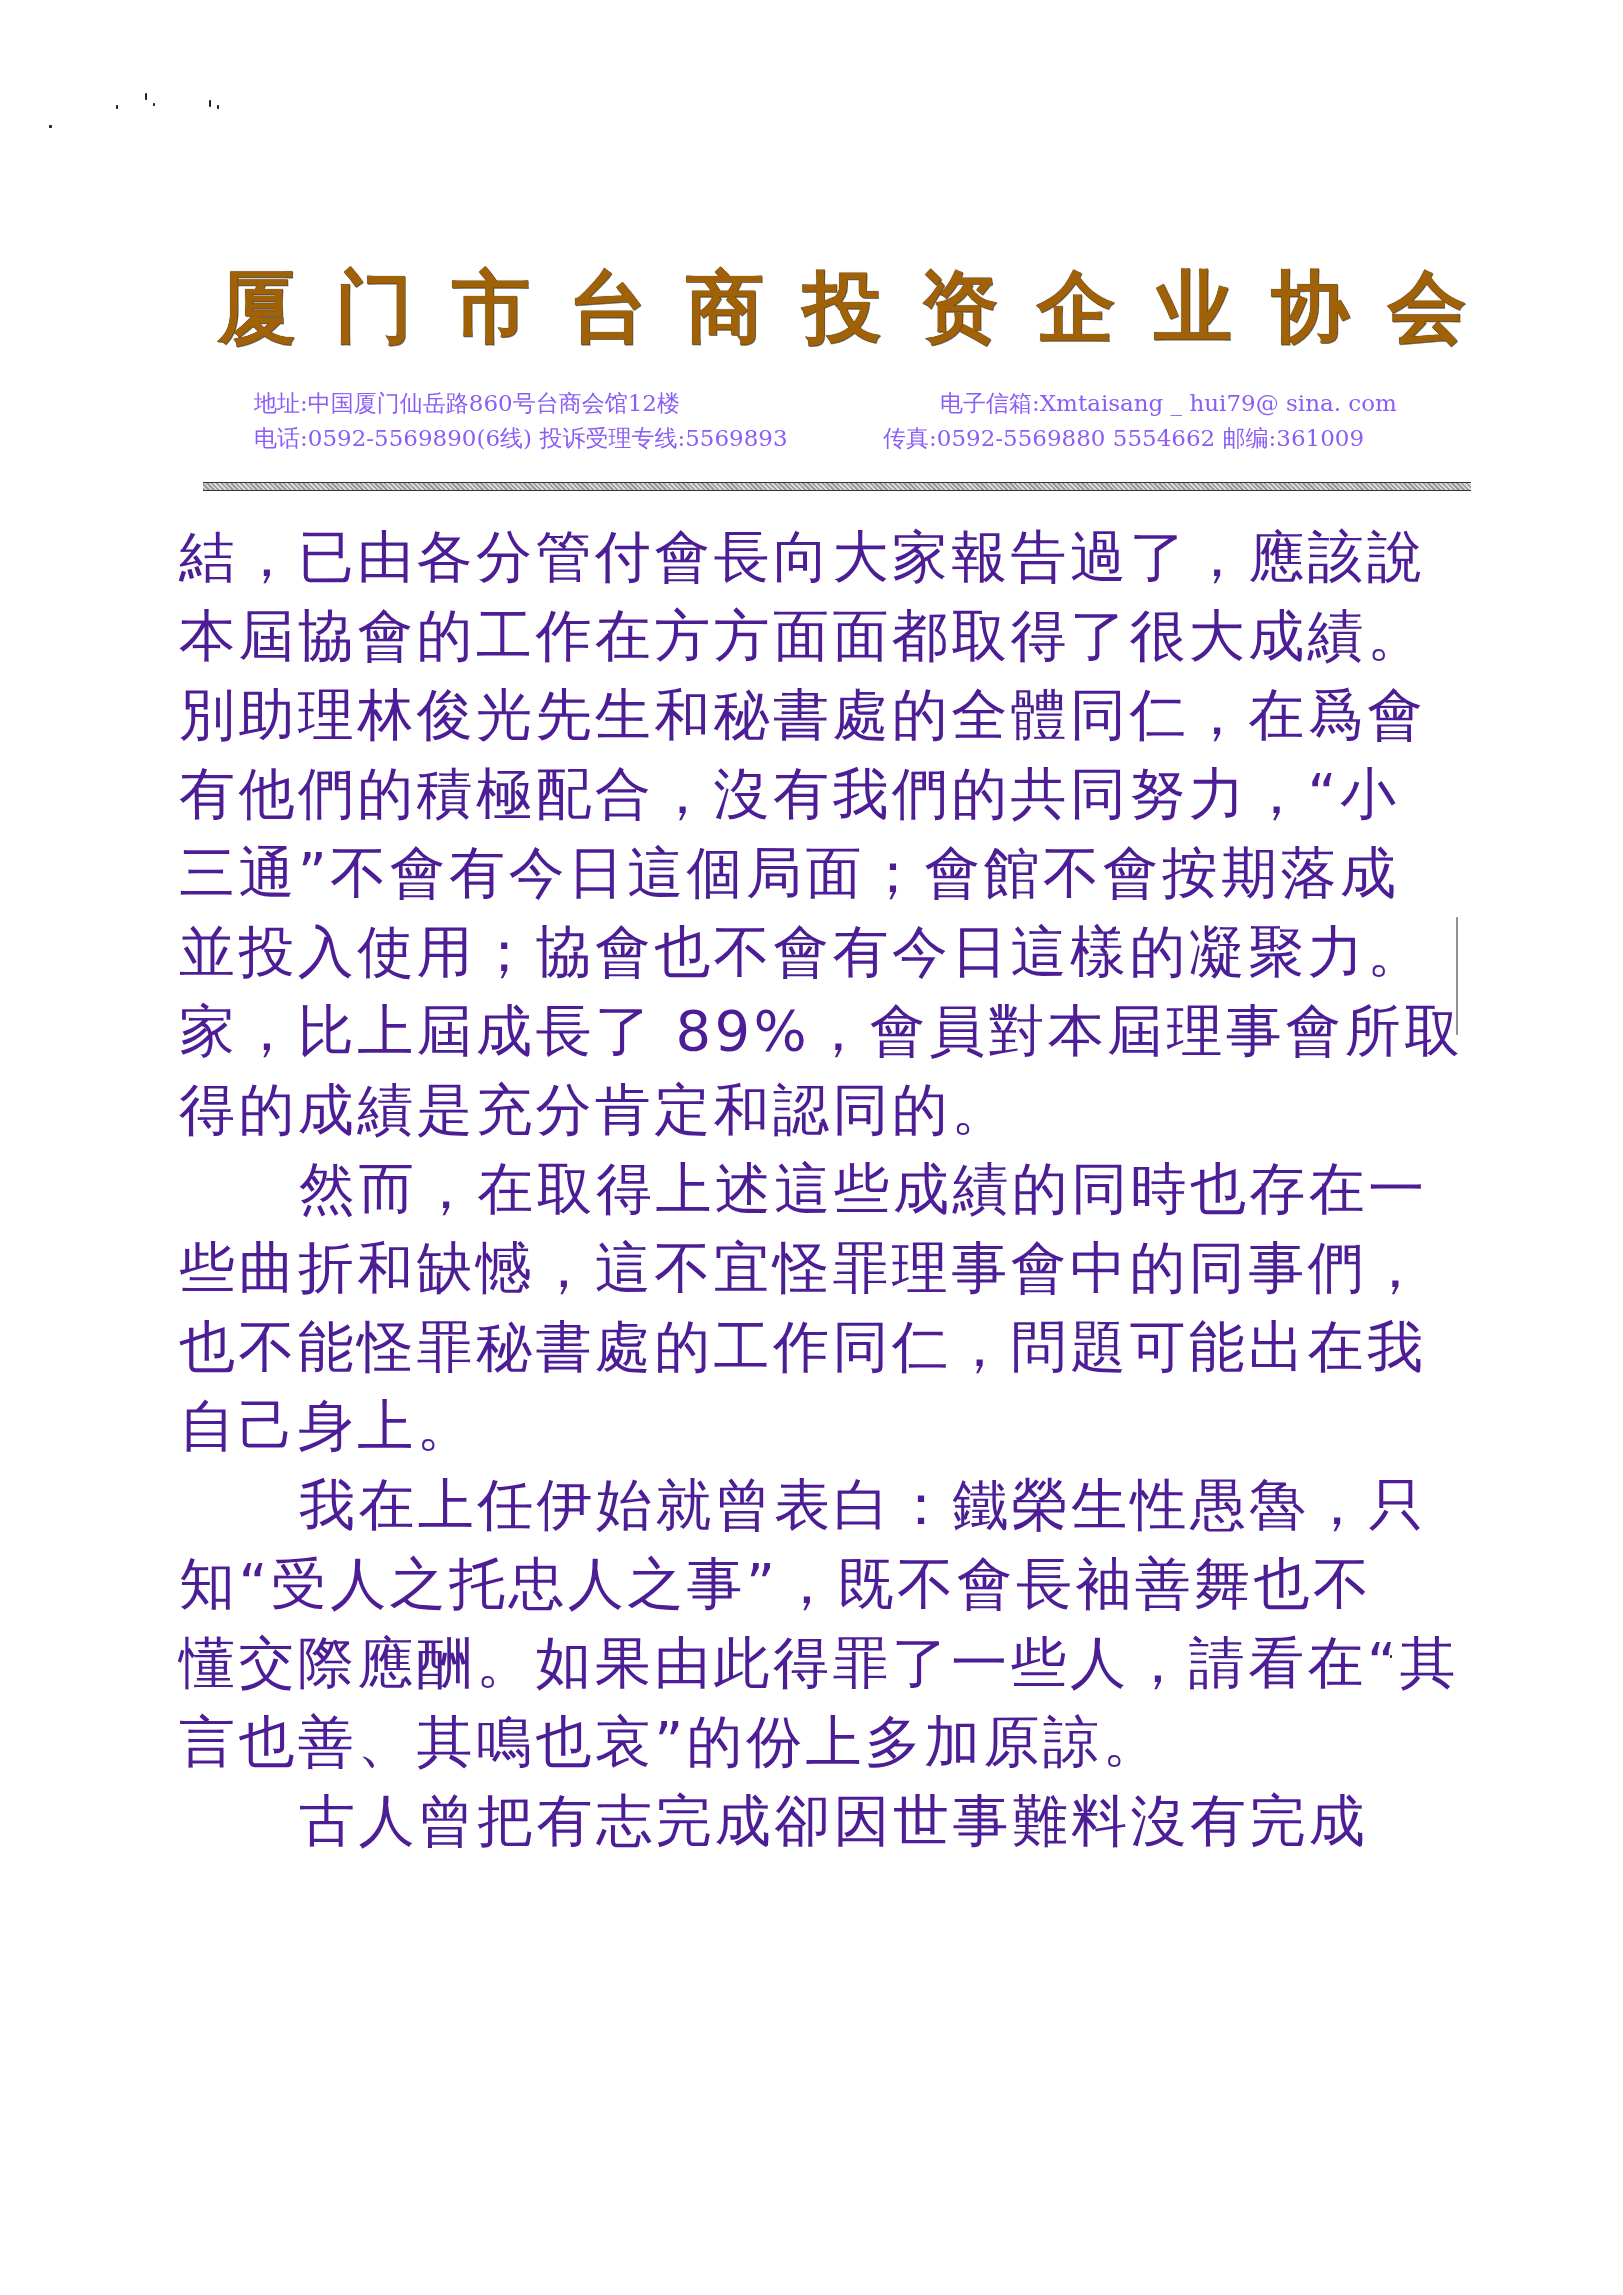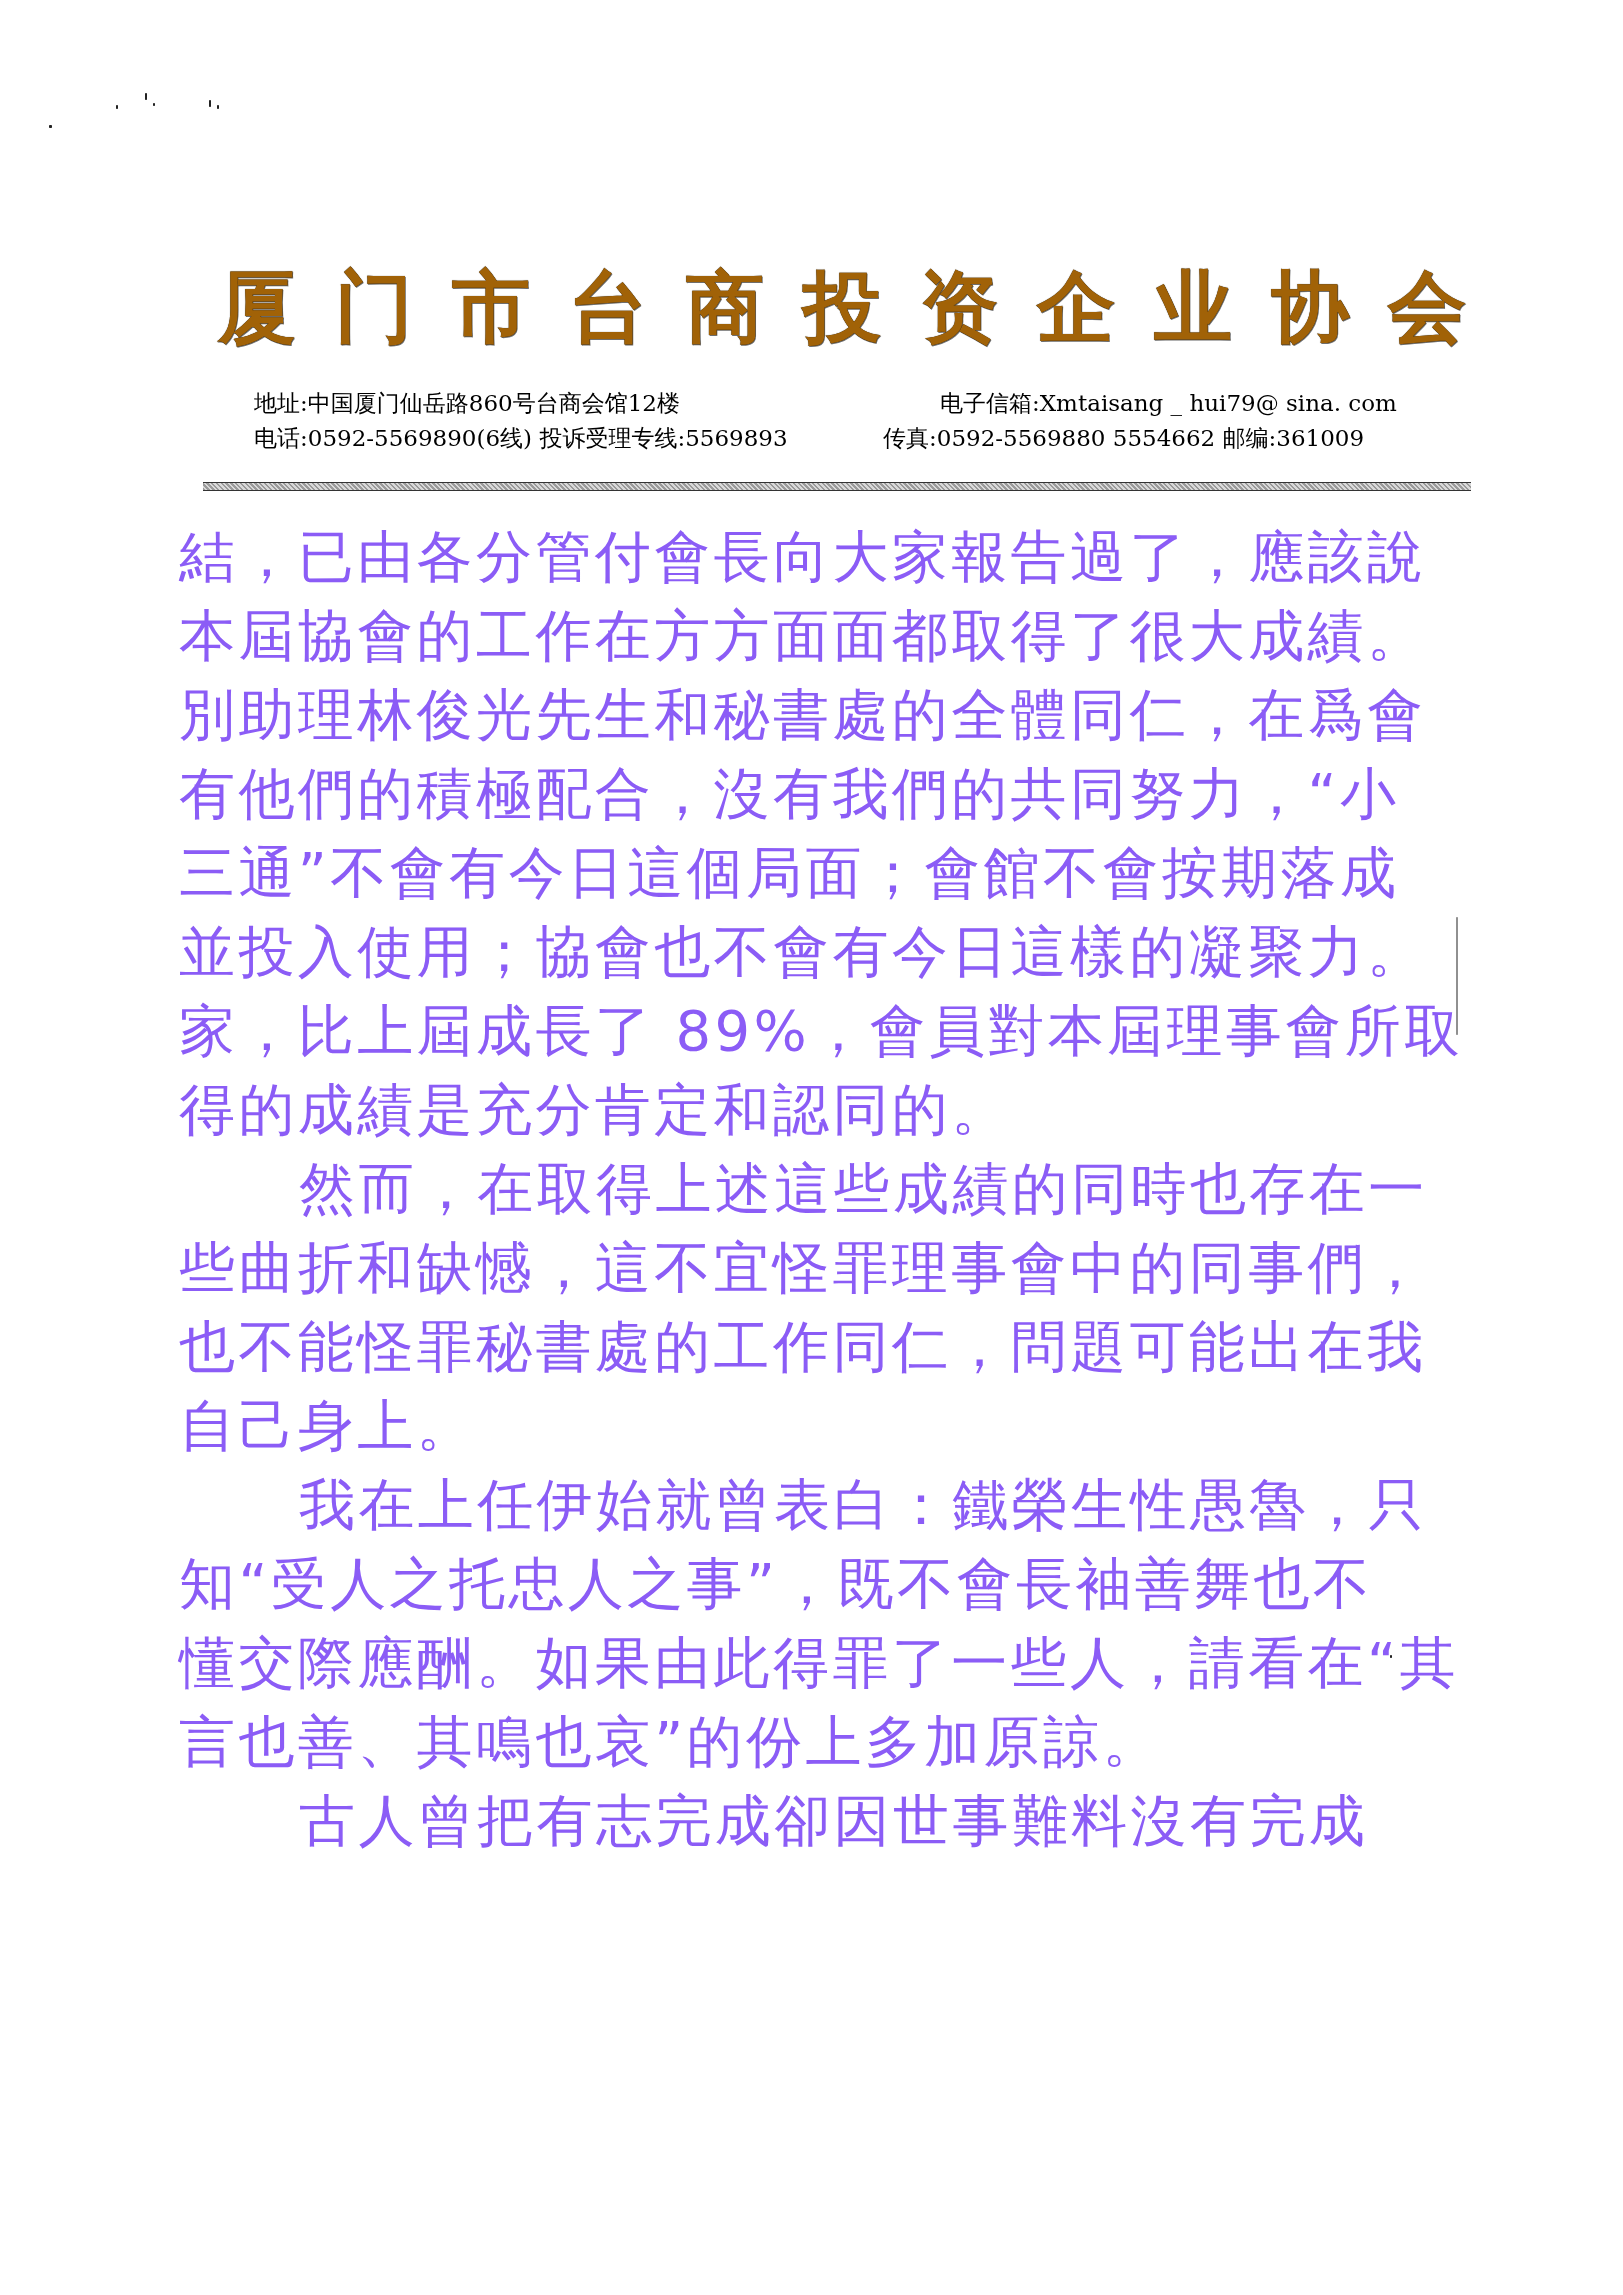--- a/index.html
+++ b/index.html
@@ -41,21 +41,21 @@
       letter-spacing: 39px;
       color: #a16207;
       white-space: nowrap;
       text-shadow: 0 0 0.8px #000, 0.8px 0.8px 0 #777;
     }
     .contact-row {
       position: absolute;
       font-family: "DejaVu Serif", "Liberation Serif", serif;
       font-size: 23px;
       line-height: 29px;
-      color: #000000;
+      color: #8b5cf6;
       white-space: nowrap;
     }
     .contact-address { left: 254px; top: 389px; }
     .contact-email   { left: 940px; top: 389px; }
     .contact-phone   { left: 254px; top: 424px; }
     .contact-fax     { left: 883px; top: 424px; }
 
     .header-rule {
       position: absolute;
       left: 203px;
@@ -72,21 +72,21 @@
 
     
     .body-text {
       position: absolute;
       left: 179px;
       top: 517px;
       width: 1285px;
       font-family: "DejaVu Sans", "Liberation Sans", sans-serif;
       font-size: 56px;
       line-height: 79px;
-      color: #8b5cf6;
+      color: #4c1d95;
       letter-spacing: 3.4px;
     }
     .body-line {
       display: block;
       height: 79px;
       white-space: nowrap;
       overflow: visible;
     }
     .body-line.indent { padding-left: 120px; }
   </style>

